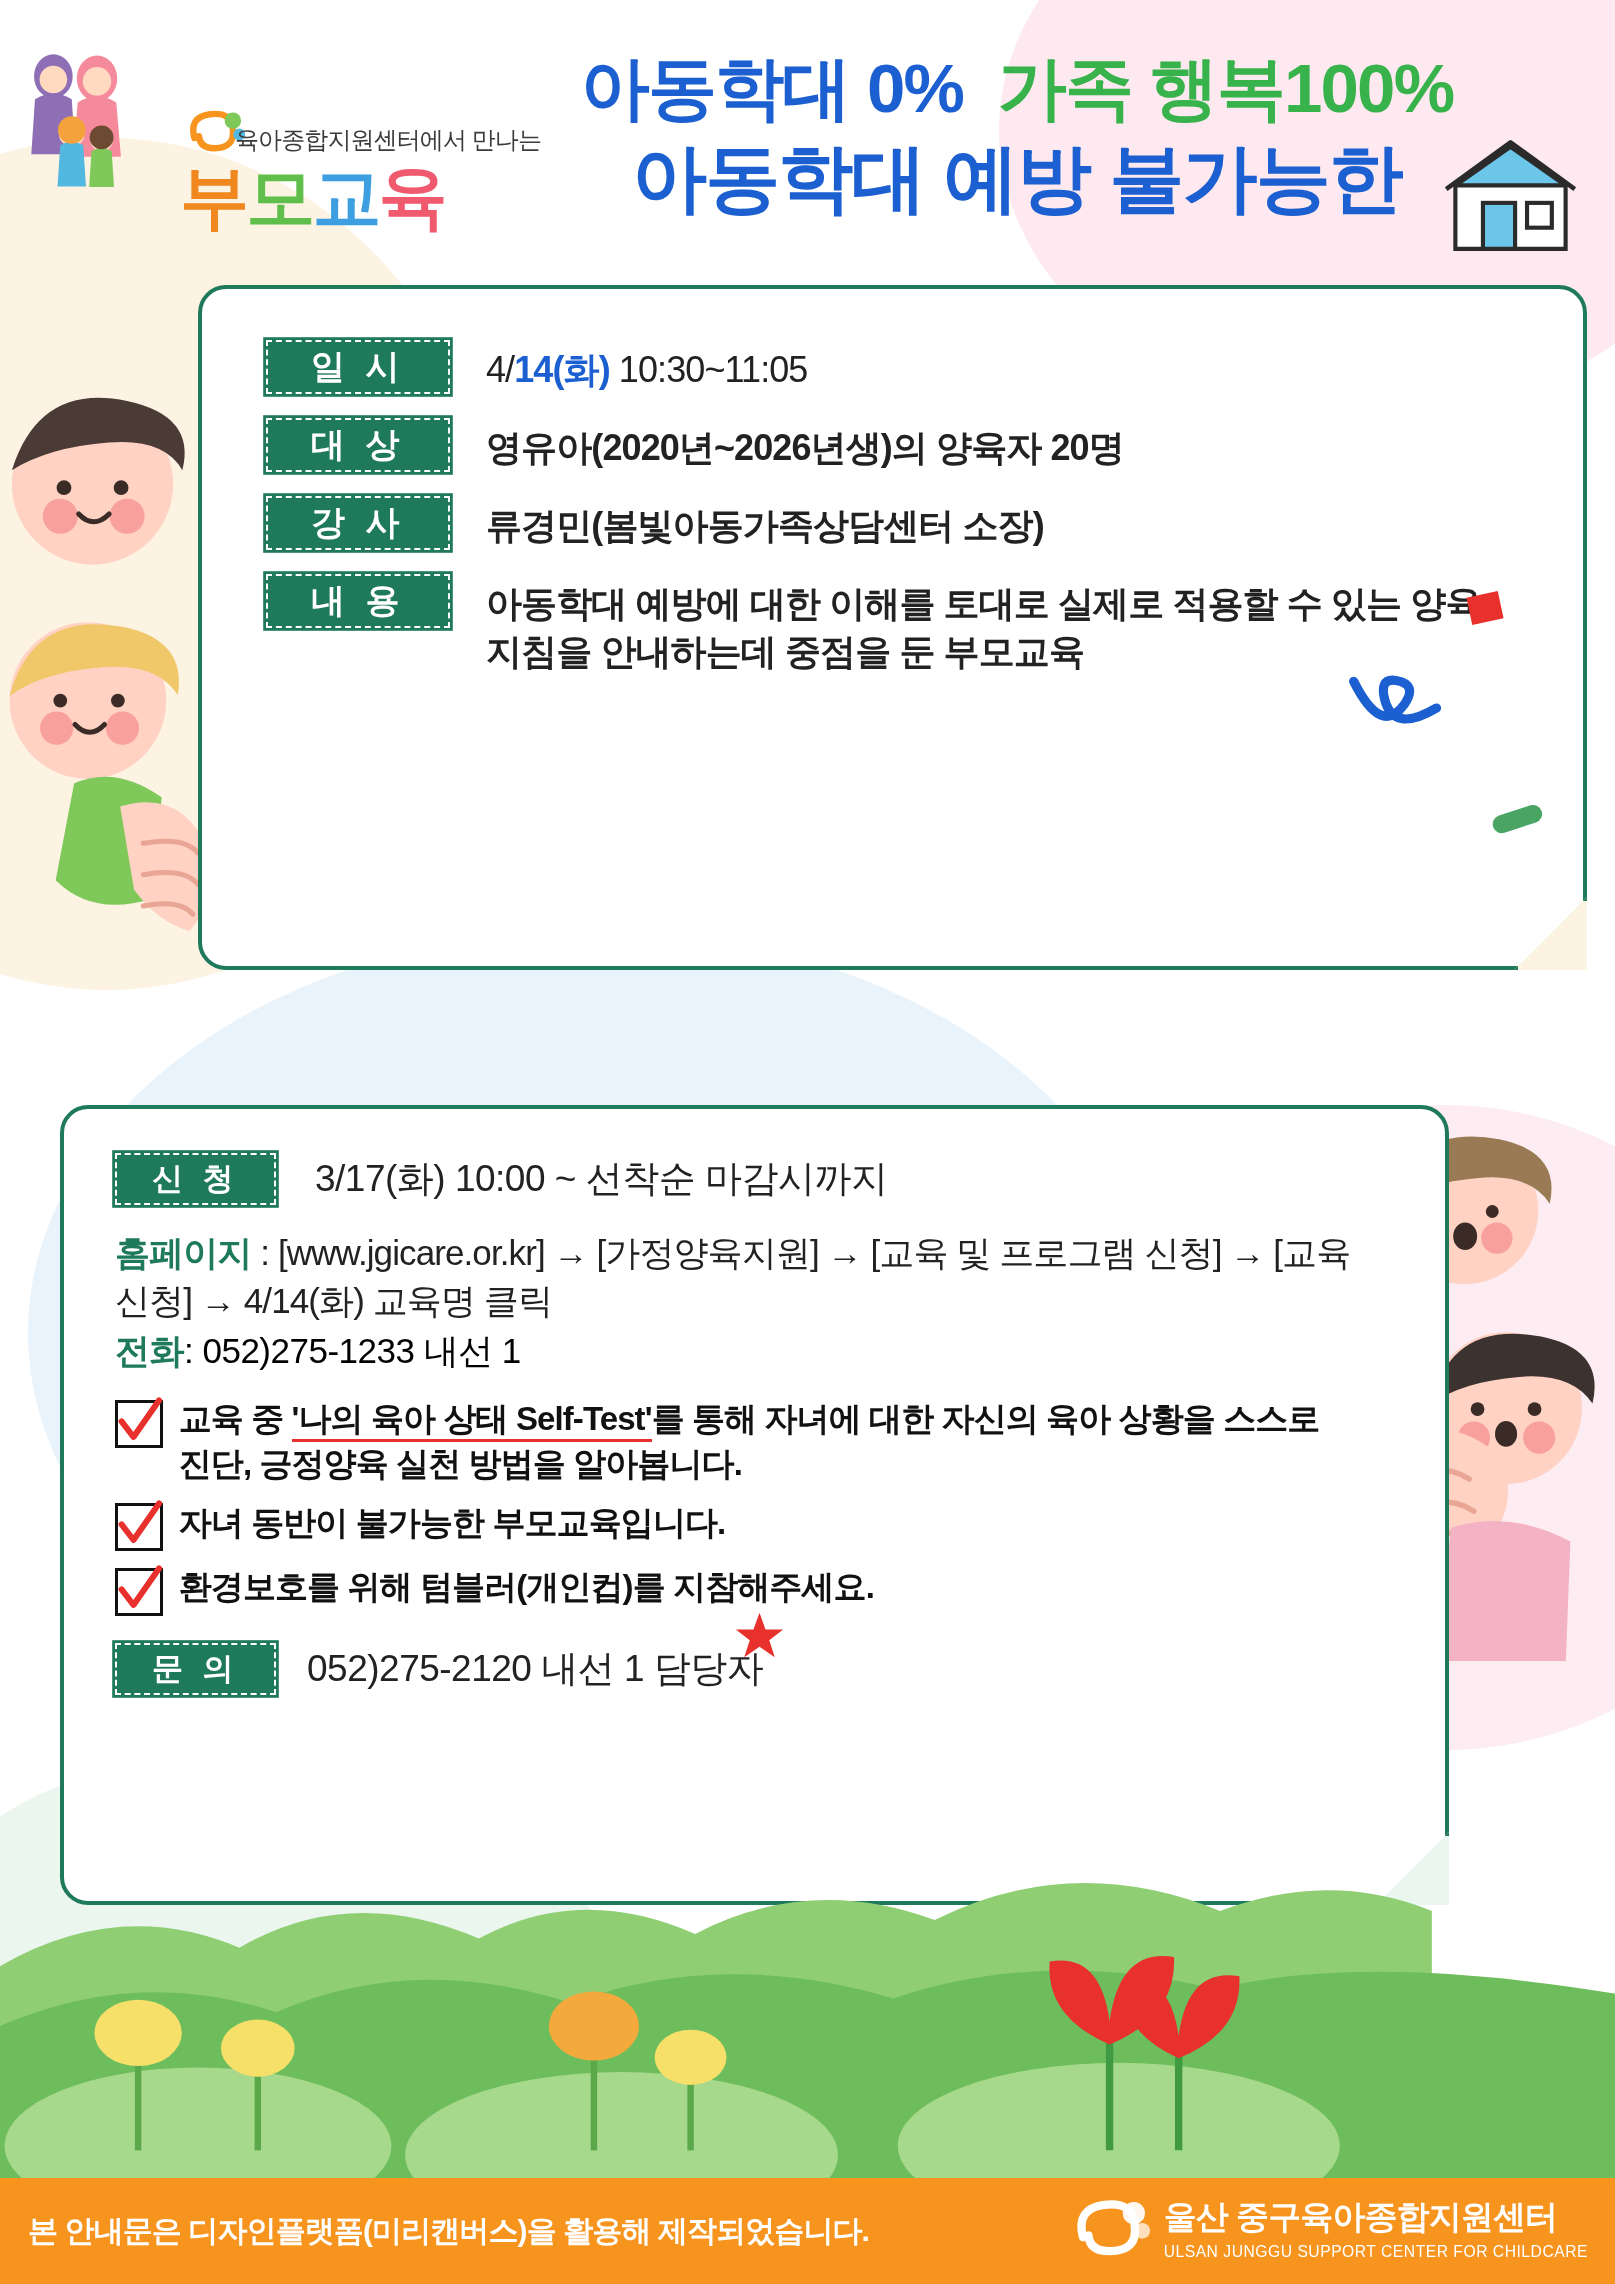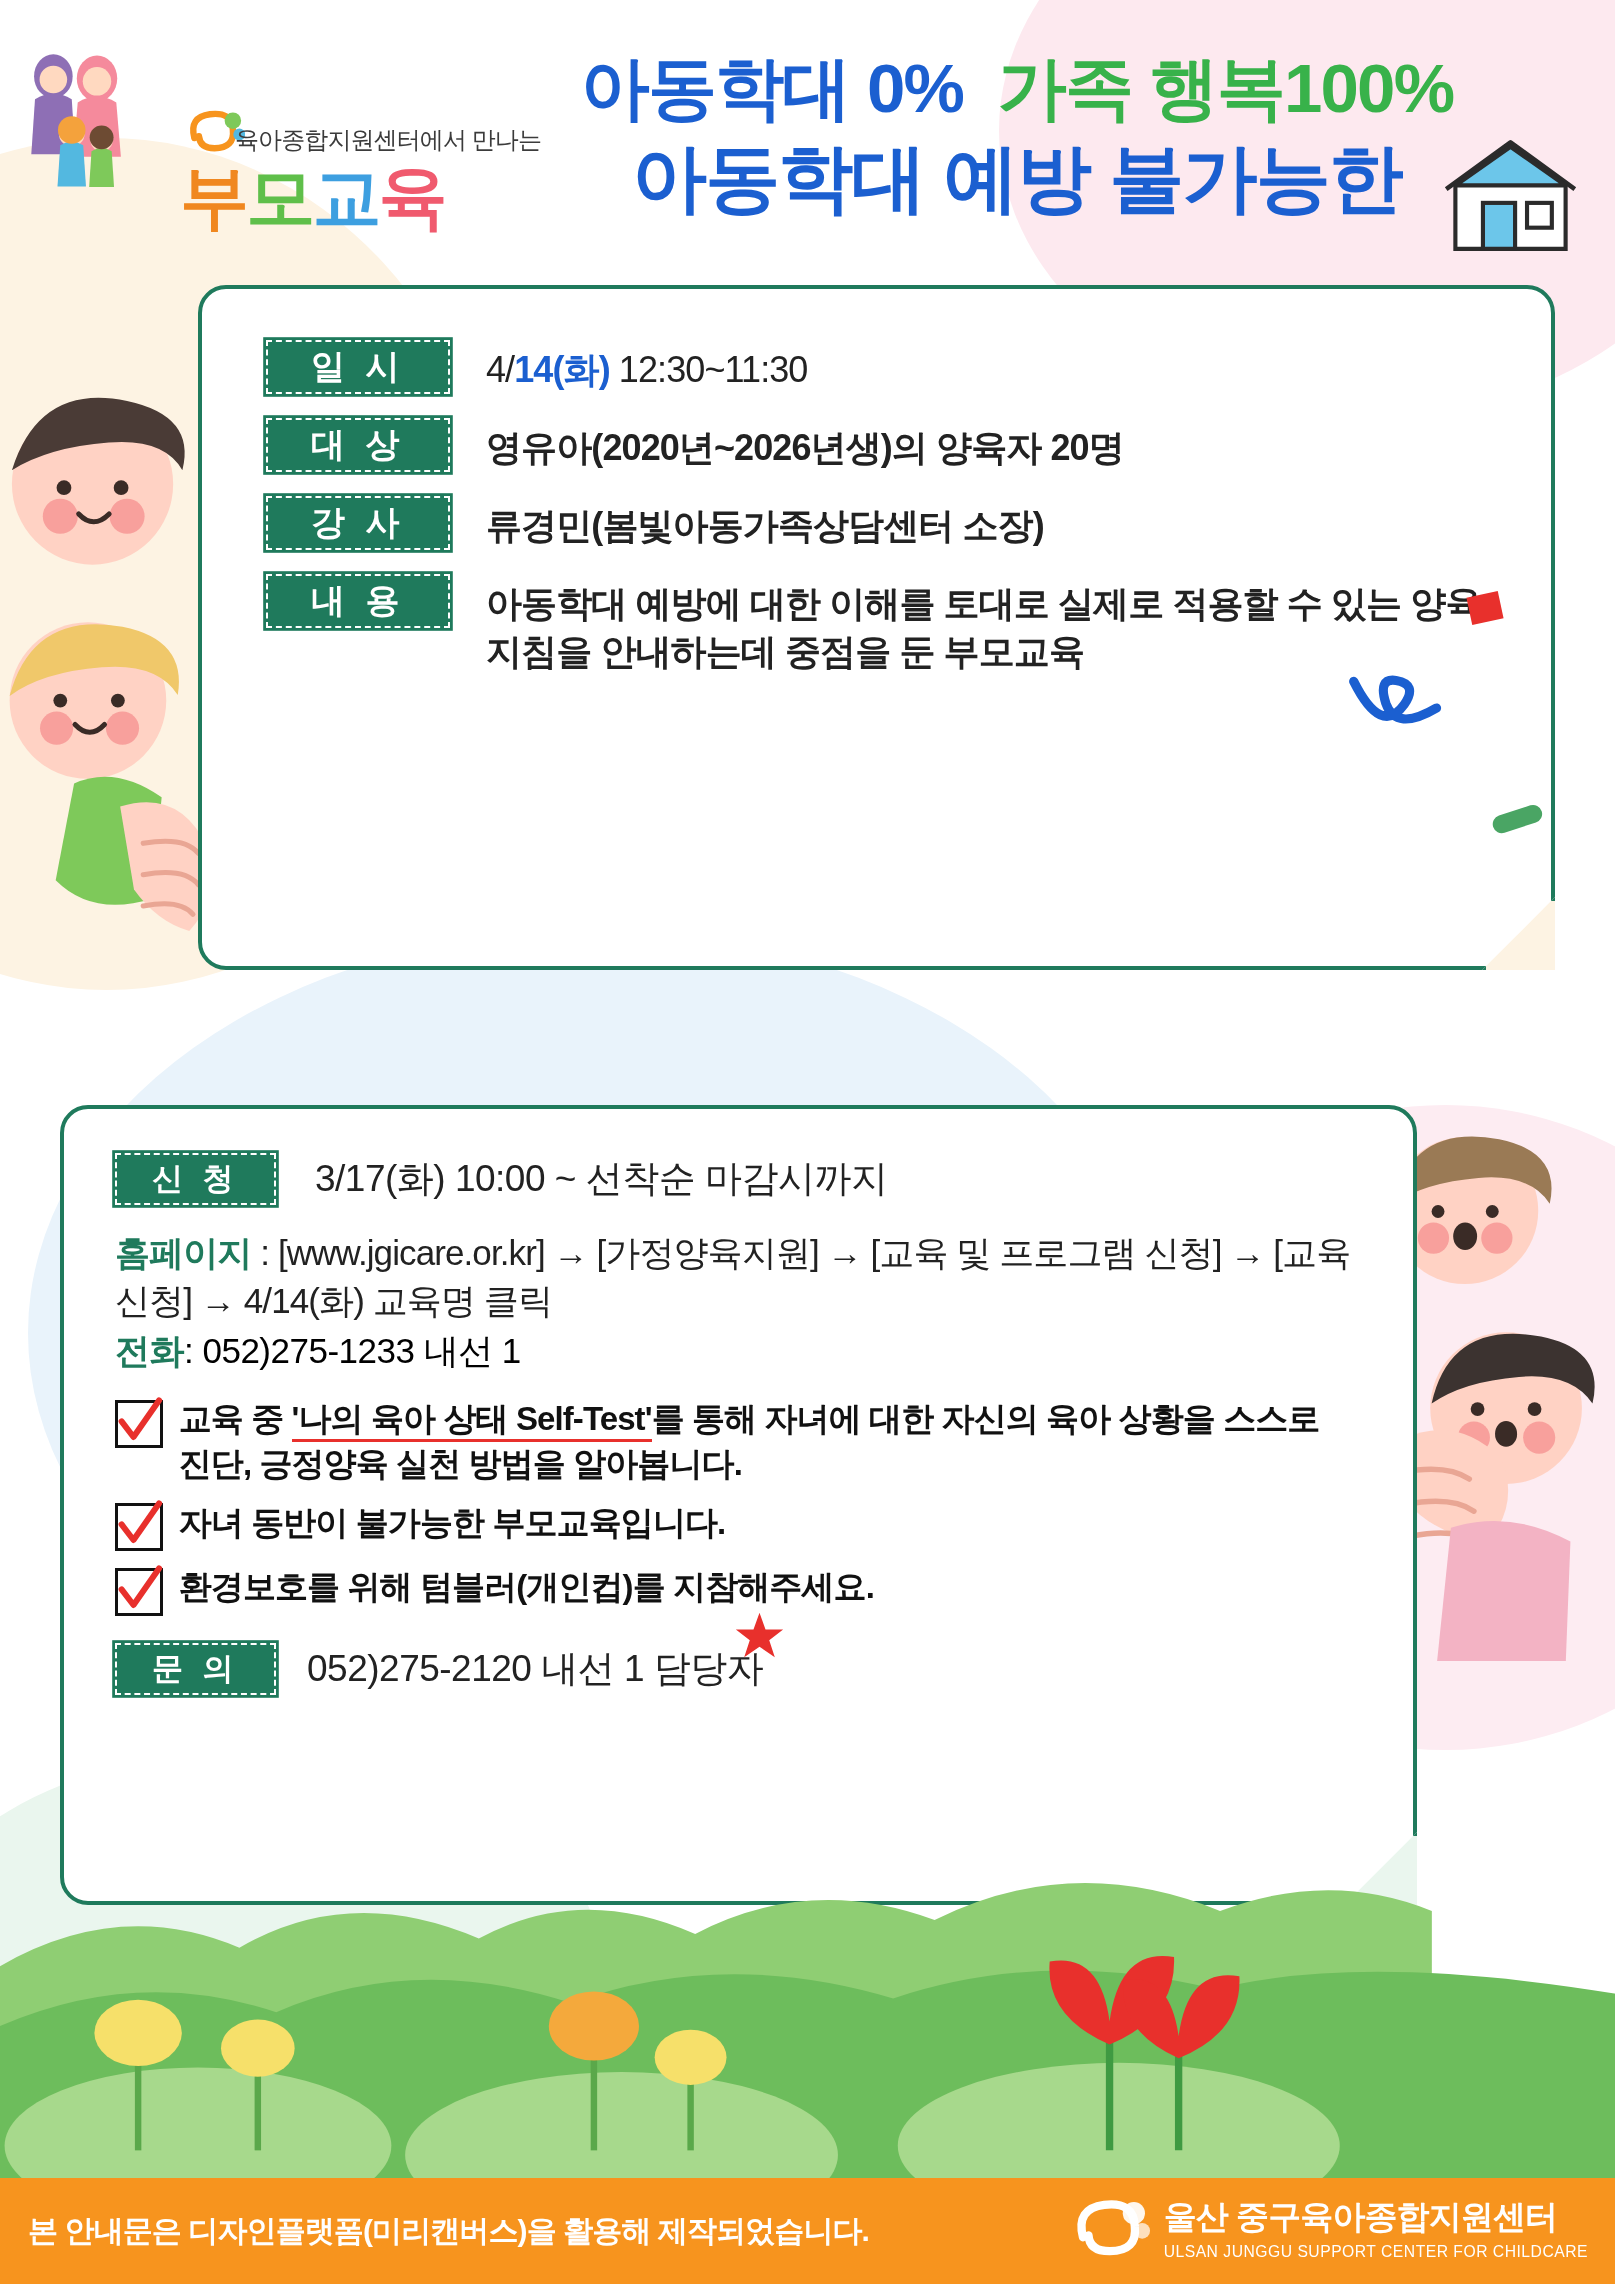--- a/index.html
+++ b/index.html
@@ -115,20 +115,21 @@
     position: absolute;
     right: 32px; top: 134px;
     width: 147px; height: 124px;
   }
 
   
   .card {
     position: absolute;
     background: #ffffff;
     border: 4.1px solid #1f7a5c;
+    padding-left: 32px;
   }
   .card-top {
     left: 198px; top: 285px;
     width: 1349px; height: 677px;
     border-radius: 28px;
   }
   .card-top .notch {
     position: absolute;
     right: -4.1px; bottom: -4.1px;
     width: 69px; height: 69px;
@@ -363,21 +364,21 @@
   <path d="M300 1078 q90 -16 120 22" stroke="#e9a694" stroke-width="11" fill="none" stroke-linecap="round"></path>
   <path d="M300 1146 q80 -16 108 18" stroke="#e9a694" stroke-width="11" fill="none" stroke-linecap="round"></path>
 </svg>
 
 <div class="card card-top">
   <div class="notch"></div>
   <div class="rows">
 
     <div class="row">
       <div class="tag">일 시</div>
-      <div class="rowtext"><span>4/</span><span class="hl">14(화)</span><span> 12:30~11:30</span></div>
+      <div class="rowtext"><span>4/</span><span class="hl">14(화)</span><span> 10:30~11:05</span></div>
     </div>
 
     <div class="row">
       <div class="tag">대 상</div>
       <div class="rowtext bold">영유아(2020년~2026년생)의 양육자 20명</div>
     </div>
 
     <div class="row">
       <div class="tag">강 사</div>
       <div class="rowtext bold">류경민(봄빛아동가족상담센터 소장)</div>

